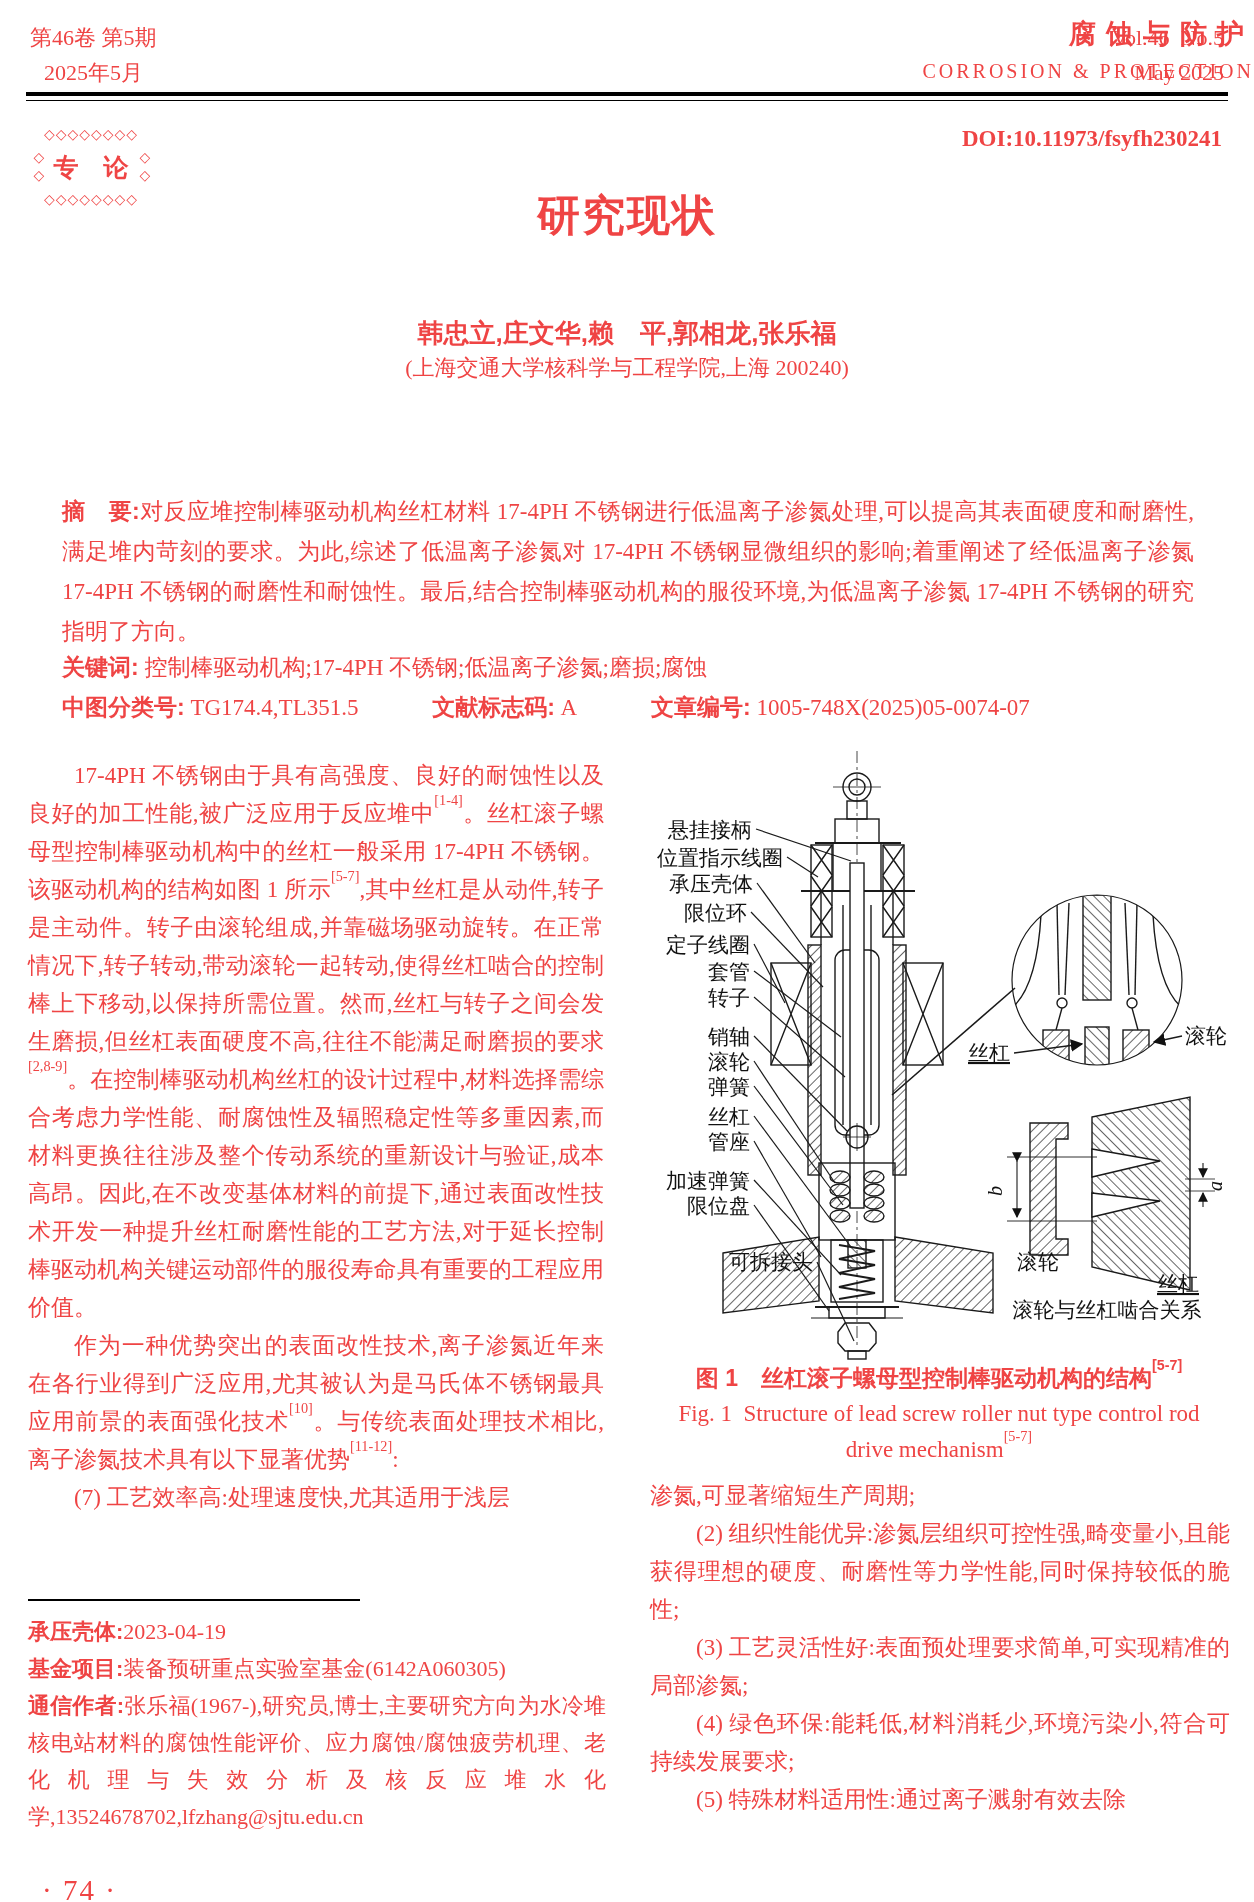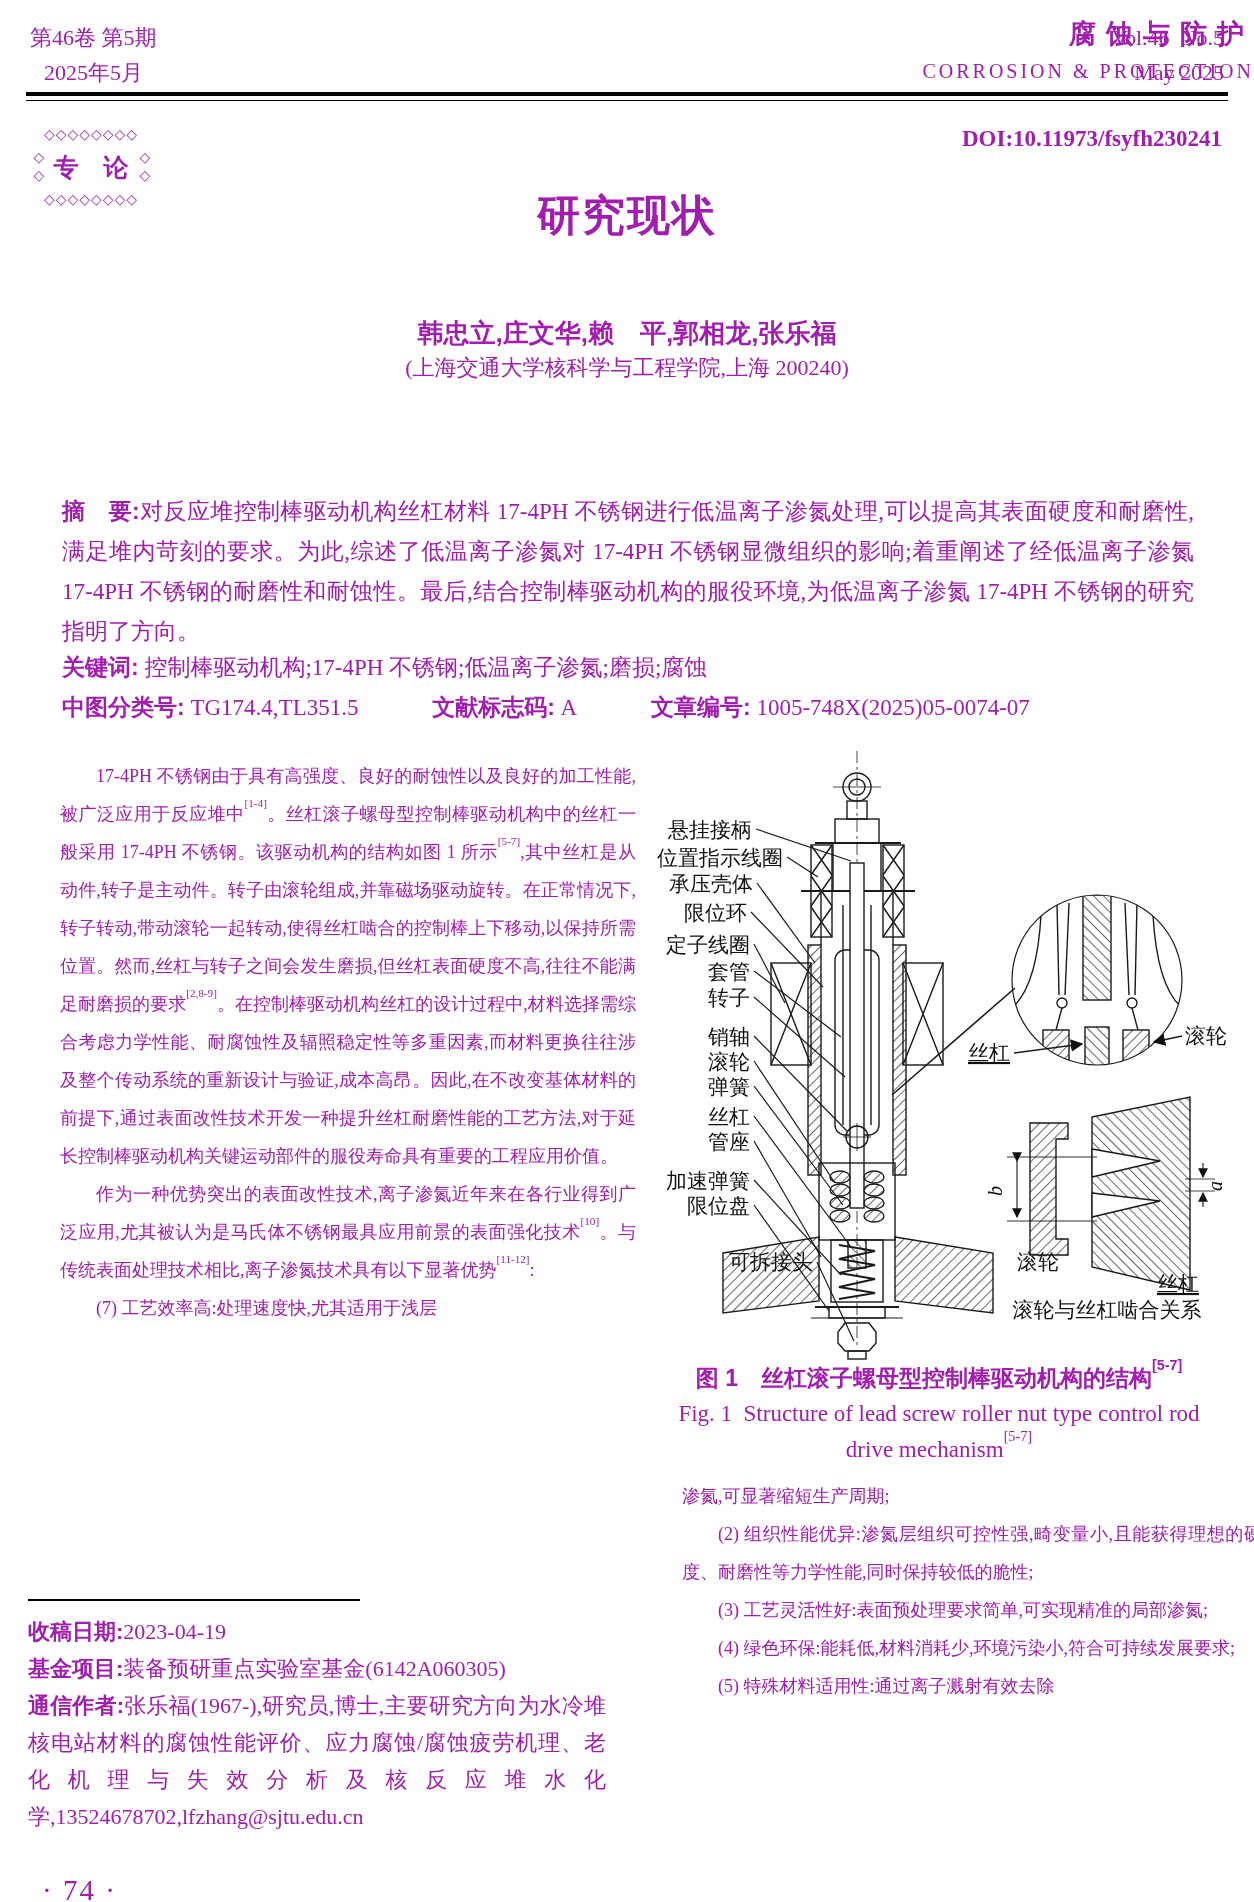--- a/index.html
+++ b/index.html
@@ -1,17 +1,17 @@
 <!DOCTYPE html>
 <html><head>
 <meta charset="utf-8">
 <style>
   html,body{margin:0;padding:0;background:#e8e8e8;}
   .page{position:relative;width:1254px;height:1902px;background:#ffffff;
-        font-family:"Liberation Serif",serif;color:#a21caf;overflow:hidden;}
+        font-family:"Liberation Serif",serif;color:#ef4444;overflow:hidden;}
   .pre{white-space:pre-wrap;}
   p{margin:0;}
   sup{font-size:0.62em;line-height:0;position:relative;top:-0.55em;}
 
   
   .hdr-left{position:absolute;left:30px;top:20px;font-size:22px;line-height:35px;}
   .hdr-left .l2{padding-left:14px;}
   .hdr-center{position:absolute;left:4px;right:0;top:16px;text-align:right;}
   .hdr-cn{font-size:27px;letter-spacing:10px;font-weight:bold;font-family:"Liberation Sans",sans-serif;}
   .hdr-en{font-size:20px;letter-spacing:3px;margin-top:8px;}
@@ -42,21 +42,21 @@
 
   
   .abstract{position:absolute;left:62px;width:1132px;top:491px;
             font-size:23px;line-height:40px;text-align:justify;}
   .blab{font-weight:bold;font-family:Liberation Sans, sans-serif;}
   .kw{position:absolute;left:62px;width:1132px;top:652px;font-size:23px;}
   .clc{position:absolute;left:62px;width:1160px;top:692px;font-size:23px;}
   .clc .group{margin-right:68px;}
 
   
-  .col{font-size:18px;line-height:38px;text-align:justify;margin-left:32px;}
+  .col{font-size:23px;line-height:38px;text-align:justify;}
   .col-left{position:absolute;left:28px;width:576px;top:757px;}
   .col-right-text{position:absolute;left:650px;width:580px;top:1477px;}
   .ind{text-indent:2em;}
 
   
   .figsvg{position:absolute;left:645px;top:745px;width:595px;height:615px;}
   .figsvg text{font-size:21px;font-family:"Liberation Serif",serif;fill:#111;stroke:none;}
   .figsvg text.dim{font-style:italic;font-size:20px;}
   .fig-caption{position:absolute;left:648px;width:582px;top:1360px;text-align:center;}
   .fc-cn{font-family:"Liberation Sans",sans-serif;font-weight:bold;font-size:23px;line-height:36px;}
@@ -275,20 +275,20 @@
   <div class="col col-right-text">
     <p>渗氮,可显著缩短生产周期;</p>
     <p class="ind">(2) 组织性能优异:渗氮层组织可控性强,畸变量小,且能获得理想的硬度、耐磨性等力学性能,同时保持较低的脆性;</p>
     <p class="ind">(3) 工艺灵活性好:表面预处理要求简单,可实现精准的局部渗氮;</p>
     <p class="ind">(4) 绿色环保:能耗低,材料消耗少,环境污染小,符合可持续发展要求;</p>
     <p class="ind">(5) 特殊材料适用性:通过离子溅射有效去除</p>
   </div>
 
   <div class="fn-rule"></div>
   <div class="footnote">
-    <p><span class="blab">收稿日期:</span><span>2023-04-19</span></p>
+    <p><span class="blab">承压壳体:</span><span>2023-04-19</span></p>
     <p><span class="blab">基金项目:</span><span>装备预研重点实验室基金(6142A060305)</span></p>
     <p><span class="blab">通信作者:</span><span>张乐福(1967-),研究员,博士,主要研究方向为水冷堆核电站材料的腐蚀性能评价、应力腐蚀/腐蚀疲劳机理、老化机理与失效分析及核反应堆水化学,13524678702,lfzhang@sjtu.edu.cn</span></p>
   </div>
 
   <div class="pageno pre">· 74 ·</div>
 
 </div>
 
 </body></html>

